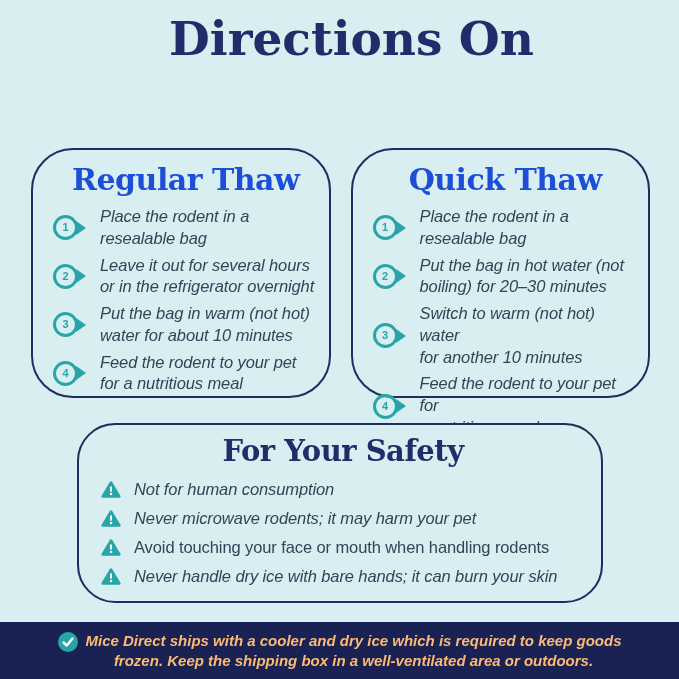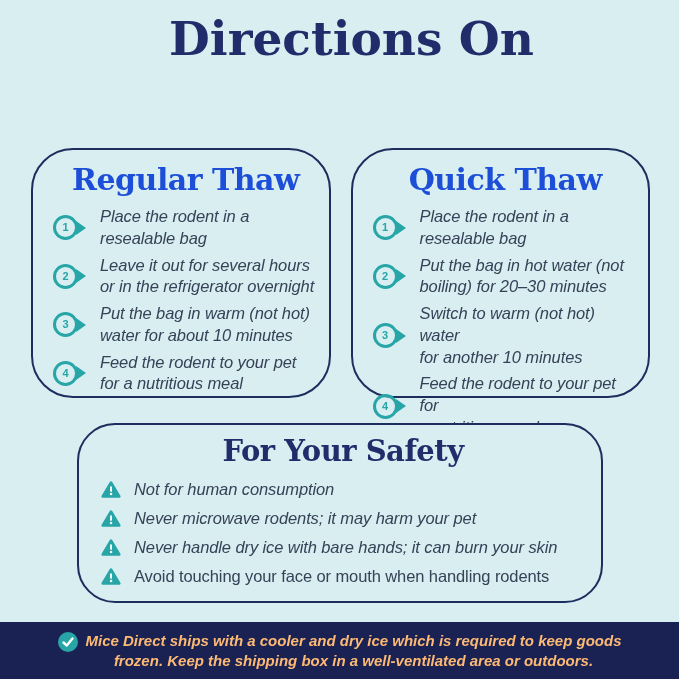--- a/index.html
+++ b/index.html
@@ -177,40 +177,40 @@
       <span class="warn">
         <svg viewBox="0 0 24 22" width="20" height="19">
             <path d="M12 2.6 L22 19.4 H2 Z" fill="#27a5a7" stroke="#27a5a7" stroke-width="3" stroke-linejoin="round"></path>
             <rect x="10.9" y="7.2" width="2.3" height="6.6" rx="1.1" fill="#ffffff"></rect>
             <circle cx="12.05" cy="16.3" r="1.5" fill="#ffffff"></circle>
           </svg>
       </span>
       <span class="safety-text">Never microwave rodents; it may harm your pet</span>
     </div>
 
+    <div class="safety-item upright">
+      <span class="warn">
+        <svg viewBox="0 0 24 22" width="20" height="19">
+            <path d="M12 2.6 L22 19.4 H2 Z" fill="#27a5a7" stroke="#27a5a7" stroke-width="3" stroke-linejoin="round"></path>
+            <rect x="10.9" y="7.2" width="2.3" height="6.6" rx="1.1" fill="#ffffff"></rect>
+            <circle cx="12.05" cy="16.3" r="1.5" fill="#ffffff"></circle>
+          </svg>
+      </span>
+      <span class="safety-text">Avoid touching your face or mouth when handling rodents</span>
+    </div>
+
     <div class="safety-item">
       <span class="warn">
         <svg viewBox="0 0 24 22" width="20" height="19">
             <path d="M12 2.6 L22 19.4 H2 Z" fill="#27a5a7" stroke="#27a5a7" stroke-width="3" stroke-linejoin="round"></path>
             <rect x="10.9" y="7.2" width="2.3" height="6.6" rx="1.1" fill="#ffffff"></rect>
             <circle cx="12.05" cy="16.3" r="1.5" fill="#ffffff"></circle>
           </svg>
       </span>
       <span class="safety-text">Never handle dry ice with bare hands; it can burn your skin</span>
-    </div>
-
-    <div class="safety-item upright">
-      <span class="warn">
-        <svg viewBox="0 0 24 22" width="20" height="19">
-            <path d="M12 2.6 L22 19.4 H2 Z" fill="#27a5a7" stroke="#27a5a7" stroke-width="3" stroke-linejoin="round"></path>
-            <rect x="10.9" y="7.2" width="2.3" height="6.6" rx="1.1" fill="#ffffff"></rect>
-            <circle cx="12.05" cy="16.3" r="1.5" fill="#ffffff"></circle>
-          </svg>
-      </span>
-      <span class="safety-text">Avoid touching your face or mouth when handling rodents</span>
     </div>
   </section>
 
   <footer class="footer">
     <div class="footer-inner">
       <span class="check">
         <svg viewBox="0 0 20 20" width="20" height="20">
             <circle cx="10" cy="10" r="10" fill="#27a5a7"></circle>
             <polyline points="5.5,10.5 8.8,13.5 14.5,6.5" fill="none" stroke="#ffffff" stroke-width="2.4" stroke-linecap="round" stroke-linejoin="round"></polyline>
           </svg>

